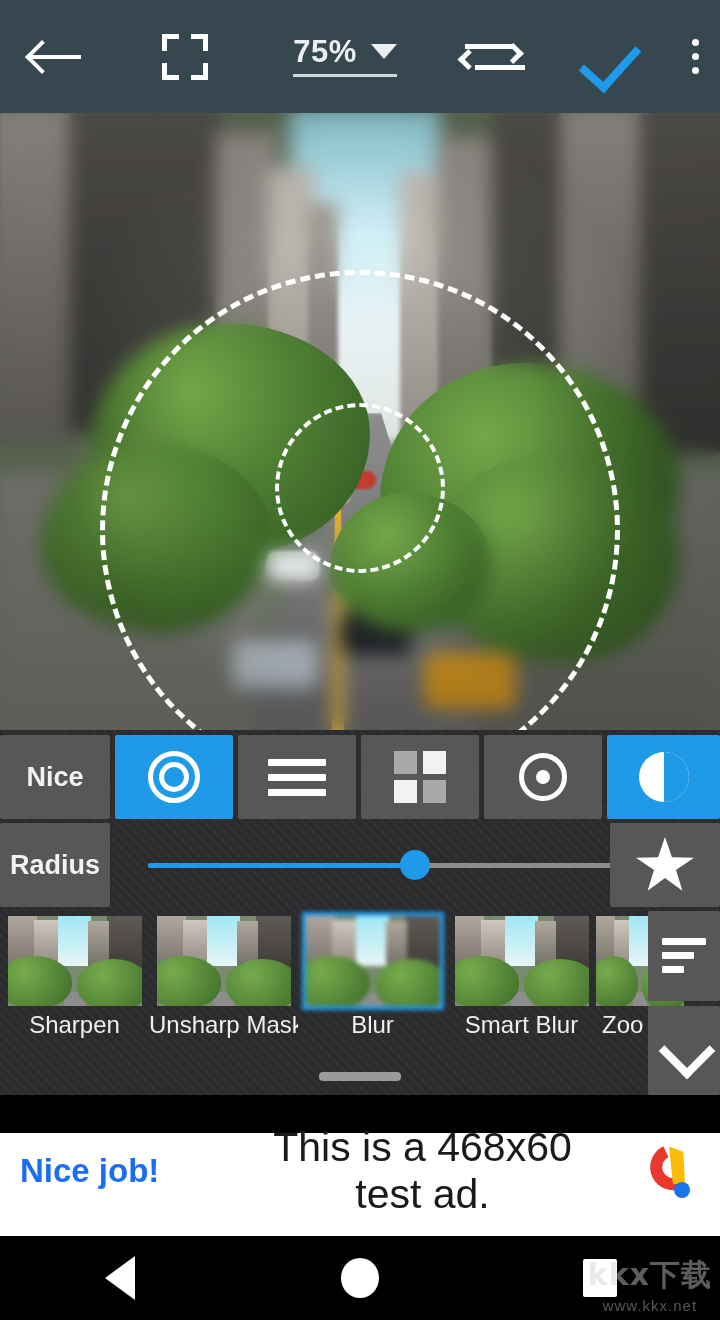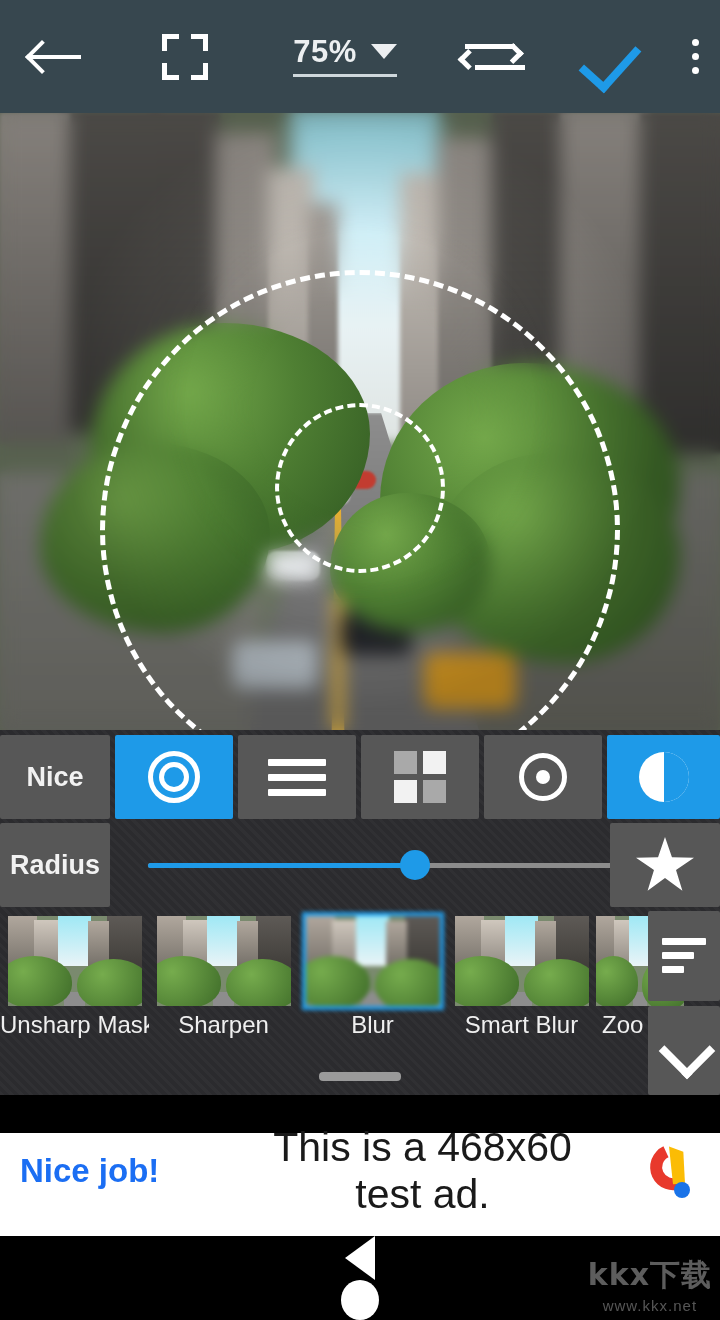--- a/index.html
+++ b/index.html
@@ -271,21 +271,21 @@
   .testad {
     position: absolute; top: 1117px; left: 50%; transform: translateX(-50%);
     background: #4a4a4a; color: #f2f2f2; font-size: 29px;
     padding: 2px 12px 4px 12px; border-radius: 3px; z-index: 5; white-space: nowrap;
   }
   .ad-under { position: absolute; top: 1208px; left: 0; width: 720px; height: 28px; background: #fff; }
 
   
   .navbar {
     position: absolute; bottom: 0; left: 0; width: 720px; height: 84px;
-    background: #000; display: flex; align-items: center; flex-direction: column;
+    background: #000; display: flex; align-items: center;
   }
   .nav-slot { flex: 1; display: flex; align-items: center; justify-content: center; }
   .ic-tri { width: 0; height: 0; border-top: 22px solid transparent;
             border-bottom: 22px solid transparent; border-right: 30px solid #fff; }
   .ic-circ { width: 38px; height: 40px; border-radius: 50%; background: #fff; }
   .ic-sq { width: 34px; height: 38px; background: #fff; border-radius: 2px; }
   .watermark {
     position: absolute; right: 8px; bottom: 6px; text-align: center;
     opacity: .45; pointer-events: none;
   }
@@ -430,34 +430,34 @@
           <div class="fthumb">
             <div class="t-sky"></div>
             <div class="t-bl" style="left:0;top:0;width:22%;height:72%;"></div>
             <div class="t-bl" style="left:20%;top:4%;width:18%;height:62%;background:linear-gradient(180deg,#cfc7bd,#857f78);"></div>
             <div class="t-bl" style="right:0;top:0;width:26%;height:78%;background:linear-gradient(180deg,#5e5a56,#35332f);"></div>
             <div class="t-bl" style="right:24%;top:6%;width:16%;height:60%;"></div>
             <div class="t-rd"></div>
             <div class="t-gr" style="left:-8%;top:44%;width:56%;height:58%;"></div>
             <div class="t-gr" style="right:-6%;top:48%;width:54%;height:56%;"></div>
           </div>
-          <div class="flabel">Unsharp Mask</div>
+          <div class="flabel">Sharpen</div>
         </div>
         <div class="fitem">
           <div class="fthumb">
             <div class="t-sky"></div>
             <div class="t-bl" style="left:0;top:0;width:22%;height:72%;"></div>
             <div class="t-bl" style="left:20%;top:4%;width:18%;height:62%;background:linear-gradient(180deg,#cfc7bd,#857f78);"></div>
             <div class="t-bl" style="right:0;top:0;width:26%;height:78%;background:linear-gradient(180deg,#5e5a56,#35332f);"></div>
             <div class="t-bl" style="right:24%;top:6%;width:16%;height:60%;"></div>
             <div class="t-rd"></div>
             <div class="t-gr" style="left:-8%;top:44%;width:56%;height:58%;"></div>
             <div class="t-gr" style="right:-6%;top:48%;width:54%;height:56%;"></div>
           </div>
-          <div class="flabel">Sharpen</div>
+          <div class="flabel">Unsharp Mask</div>
         </div>
         <div class="fitem selected">
           <div class="fthumb blurred">
             <div class="t-sky"></div>
             <div class="t-bl" style="left:0;top:0;width:22%;height:72%;"></div>
             <div class="t-bl" style="left:20%;top:4%;width:18%;height:62%;background:linear-gradient(180deg,#cfc7bd,#857f78);"></div>
             <div class="t-bl" style="right:0;top:0;width:26%;height:78%;background:linear-gradient(180deg,#5e5a56,#35332f);"></div>
             <div class="t-bl" style="right:24%;top:6%;width:16%;height:60%;"></div>
             <div class="t-rd"></div>
             <div class="t-gr" style="left:-8%;top:44%;width:56%;height:58%;"></div>

